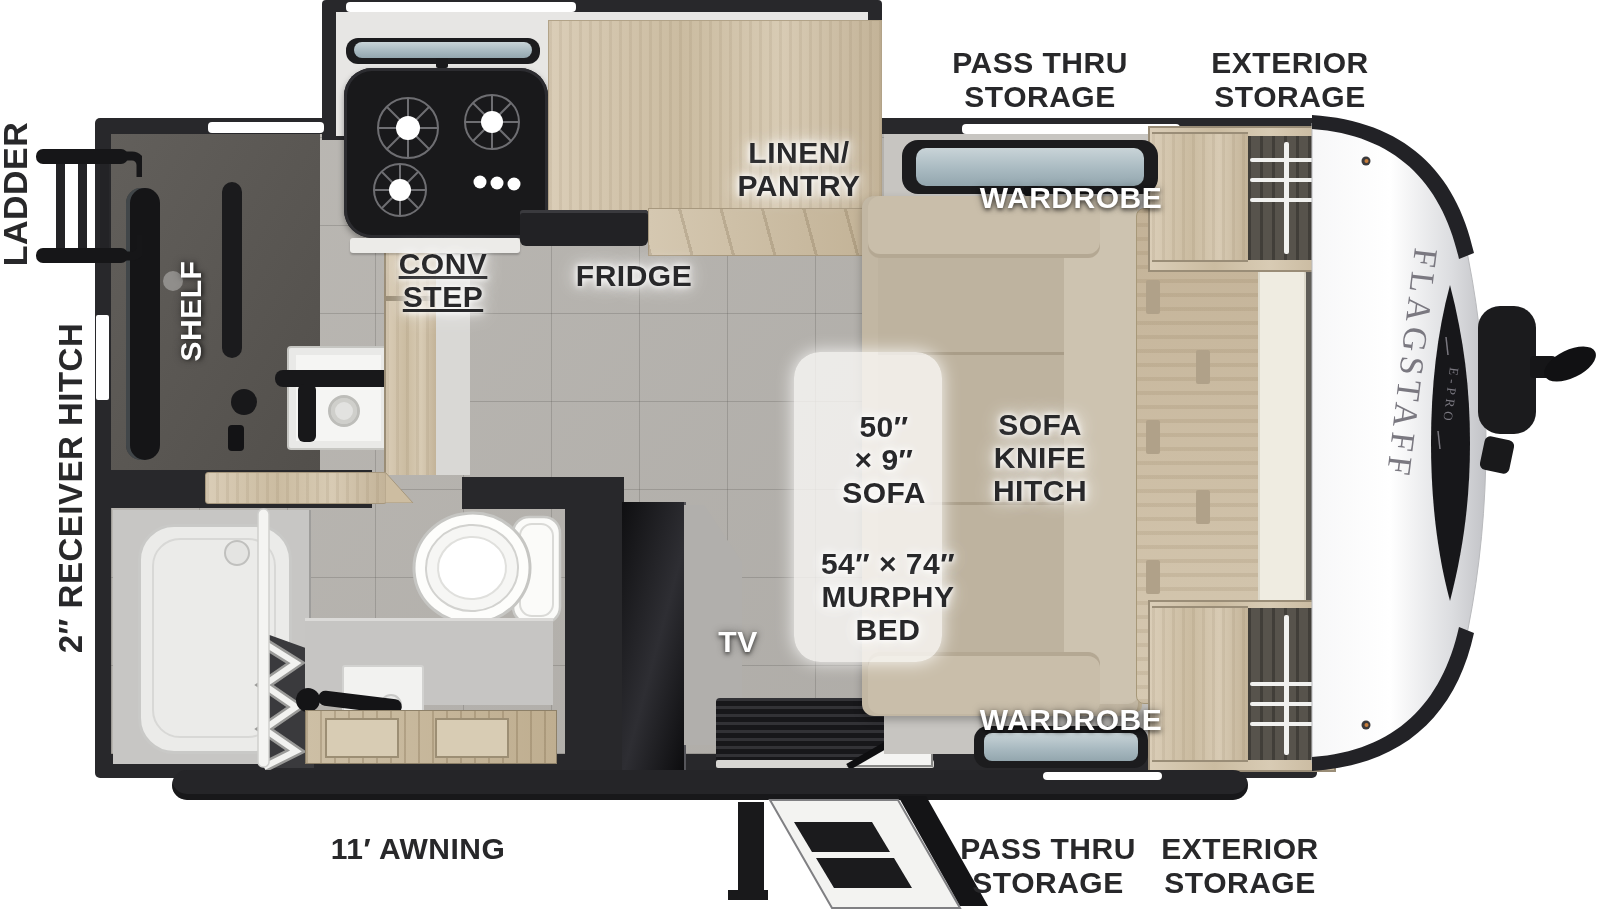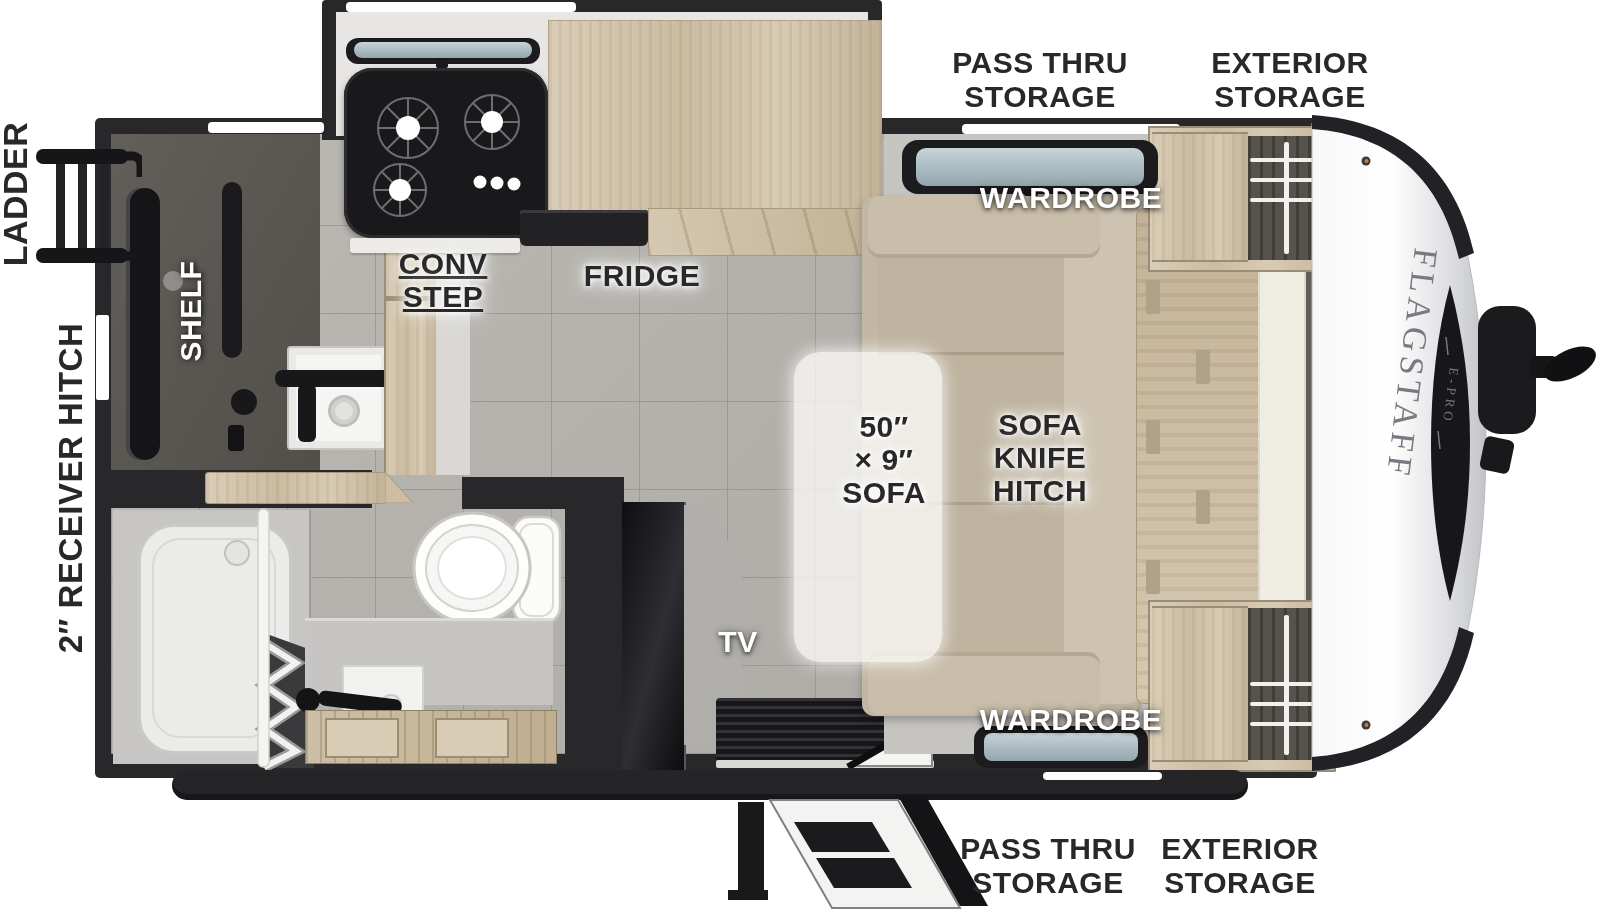--- a/index.html
+++ b/index.html
@@ -282,38 +282,50 @@
     <div>STORAGE</div>
   </div>
   <div class="lbl ext" style="left:1048px;top:866px;">
     <div>PASS THRU</div>
     <div>STORAGE</div>
   </div>
   <div class="lbl ext" style="left:1240px;top:866px;">
     <div>EXTERIOR</div>
     <div>STORAGE</div>
   </div>
+  <div class="lbl ext" style="left:418px;top:849px;">
+    <span>11′ AWNING</span>
+  </div>
 
   <div class="lbl intd" style="left:443px;top:280px;text-decoration:underline;">
     <div>CONV</div>
     <div>STEP</div>
   </div>
-  <div class="lbl intd" style="left:634px;top:275px;margin-left:8px;">
+  <div class="lbl intd" style="left:634px;top:275px;">
     <span>FRIDGE</span>
+  </div>
+  <div class="lbl intd" style="left:799px;top:169px;">
+    <div>LINEN/</div>
+    <div>PANTRY</div>
   </div>
   <div class="lbl intd" style="left:884px;top:459px;">
     <div>50″</div>
     <div>× 9″</div>
     <div>SOFA</div>
   </div>
   <div class="lbl intd" style="left:1040px;top:457px;">
     <div>SOFA</div>
     <div>KNIFE</div>
     <div>HITCH</div>
   </div>
+  <div class="lbl intd" style="left:888px;top:596px;">
+    <div>54″ × 74″</div>
+    <div>MURPHY</div>
+    <div>BED</div>
+  </div>
 
   <div class="lbl intw vert" style="left:190px;top:311px;">
     <span>SHELF</span>
   </div>
   <div class="lbl intw" style="left:1071px;top:197px;">
     <span>WARDROBE</span>
   </div>
   <div class="lbl intw" style="left:1071px;top:719px;">
     <span>WARDROBE</span>
   </div>

